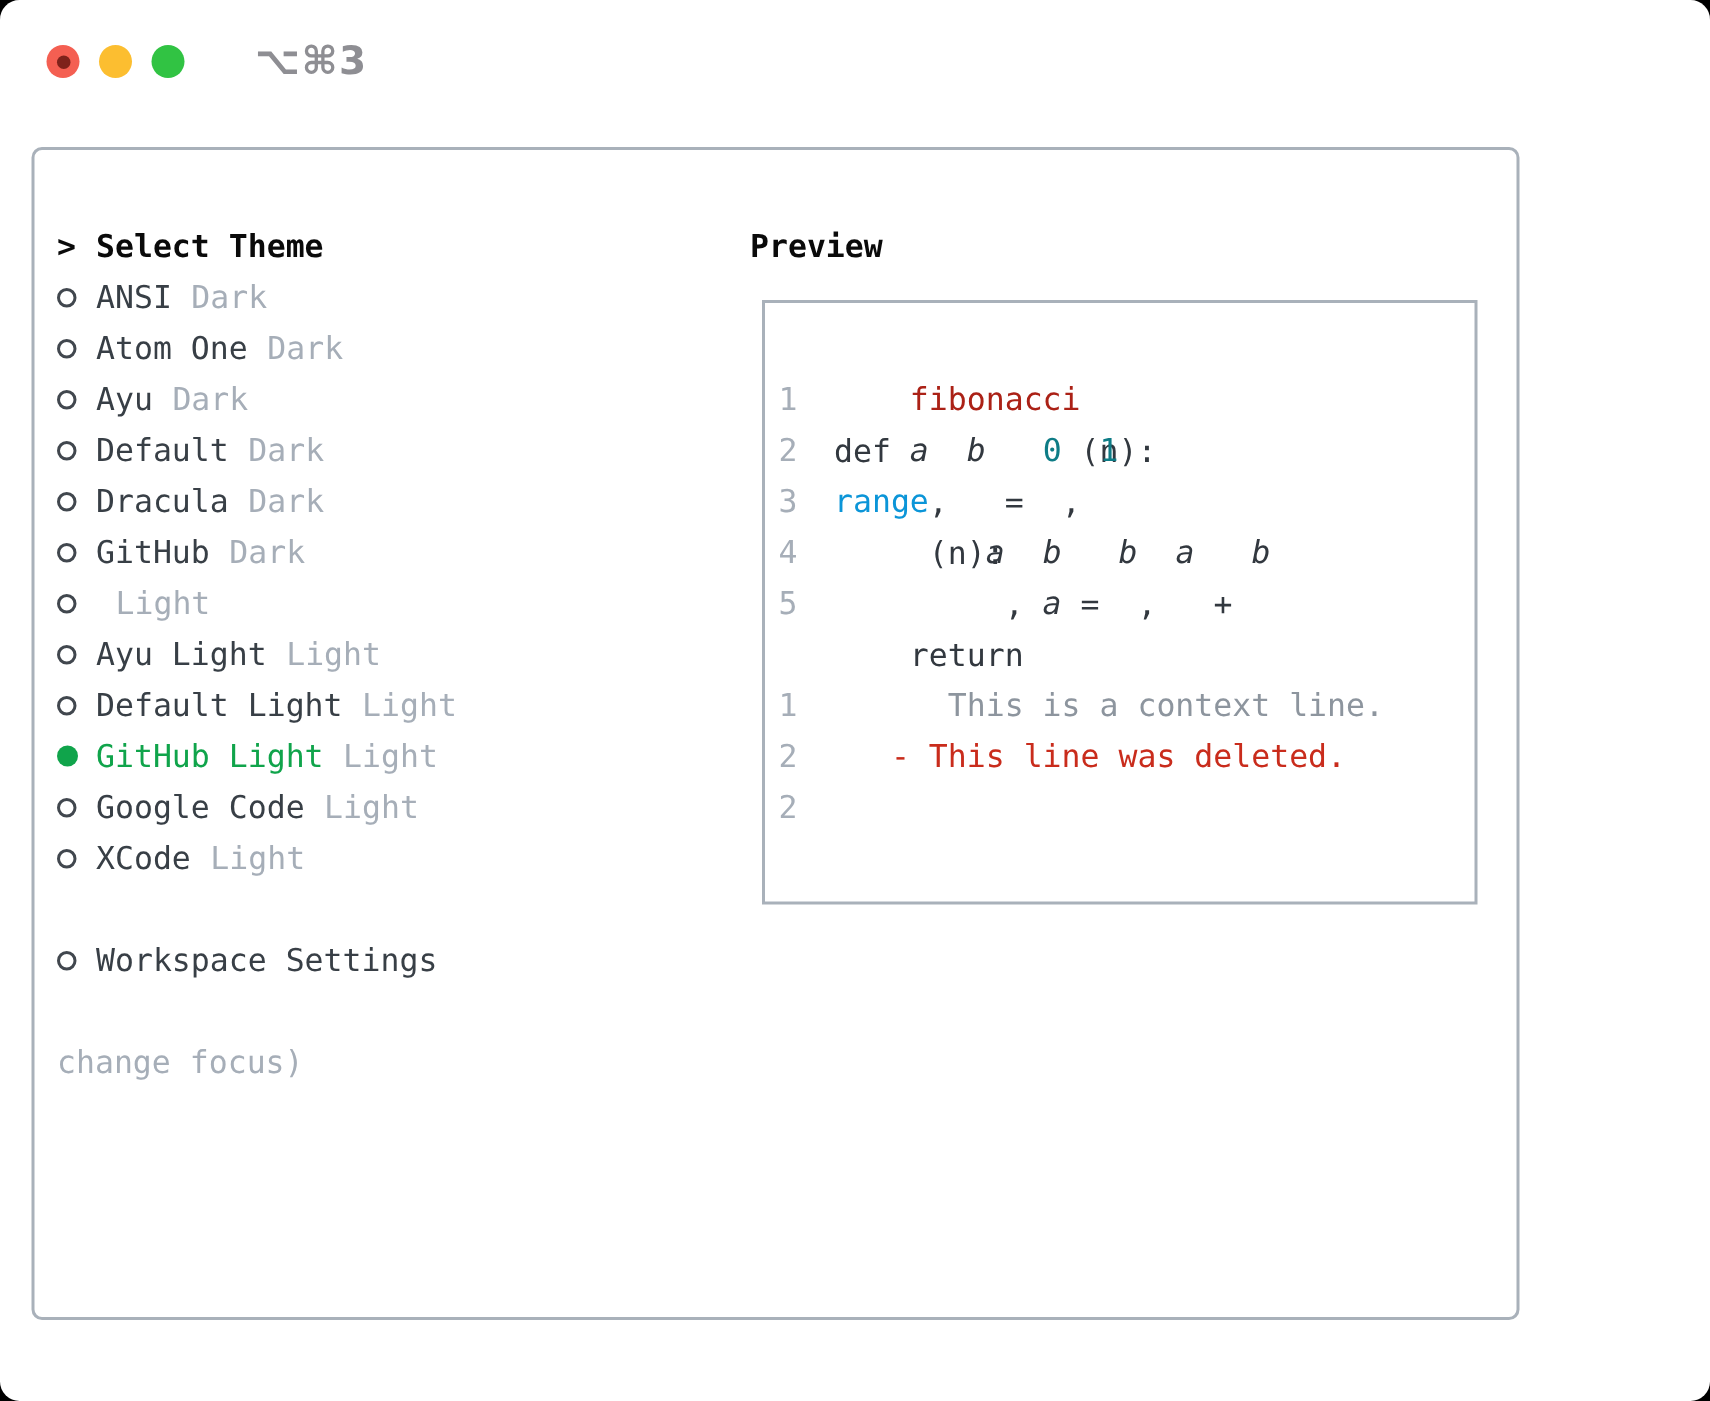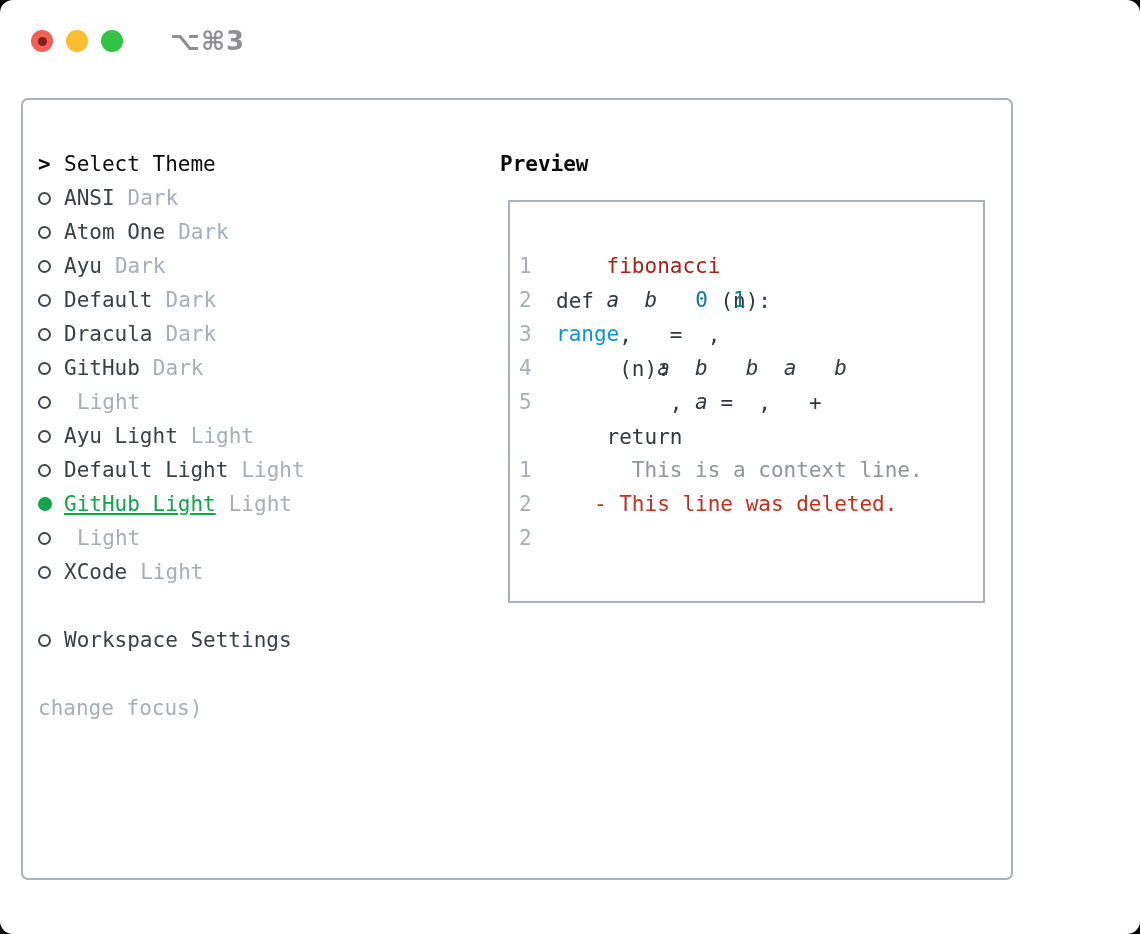--- a/index.html
+++ b/index.html
@@ -34,25 +34,25 @@
     position:absolute;left:21px;top:98px;width:992px;height:782px;box-sizing:border-box;
     border:2px solid var(--border-gray);border-radius:7px;background:var(--window-bg);
   }
   .content{display:flex;padding:47px 0 0 15px;font-size:21px;line-height:34px;color:var(--list-text);}
   .left-col{width:462px;flex:none;}
   .right-col{flex:1;min-width:0;}
   .row{display:flex;align-items:center;height:34px;white-space:pre;}
   .row.spacer{height:34px;}
   .marker{width:26px;flex:none;display:flex;align-items:center;}
   .prompt{font-weight:bold;color:var(--heading-black);}
-  .header-label{font-weight:normal;color:var(--heading-black);}
+  .header-label{font-weight:bold;color:var(--heading-black);}
   .radio{width:13px;height:13px;box-sizing:border-box;border:2px solid var(--radio-outline);border-radius:50%;}
   .radio.filled{width:14px;height:14px;border:none;background:var(--selection-green);}
   .theme-name{color:var(--list-text);}
-  .theme-name.sel{color:var(--selection-green);text-decoration:underline;}
+  .theme-name.sel{color:var(--selection-green);}
   .theme-tag{color:var(--muted-gray);margin-left:13px;}
   .apply-label{color:var(--heading-black);}
   .hint{color:var(--muted-gray);}
   .hint-line{height:34px;line-height:34px;white-space:pre;}
   
   .preview-title{font-weight:bold;color:var(--heading-black);}
   .preview-box{
     margin-left:8px;margin-top:19px;width:477px;height:403px;box-sizing:border-box;
     border:2px solid var(--border-gray);padding:47px 0 0 9px;overflow:hidden;background:var(--window-bg);
   }
@@ -95,21 +95,21 @@
               <div class="row"><span class="marker"><span class="radio"></span></span><span class="theme-name">ANSI</span><span class="theme-tag">Dark</span></div>
               <div class="row"><span class="marker"><span class="radio"></span></span><span class="theme-name">Atom One</span><span class="theme-tag">Dark</span></div>
               <div class="row"><span class="marker"><span class="radio"></span></span><span class="theme-name">Ayu</span><span class="theme-tag">Dark</span></div>
               <div class="row"><span class="marker"><span class="radio"></span></span><span class="theme-name">Default</span><span class="theme-tag">Dark</span></div>
               <div class="row"><span class="marker"><span class="radio"></span></span><span class="theme-name">Dracula</span><span class="theme-tag">Dark</span></div>
               <div class="row"><span class="marker"><span class="radio"></span></span><span class="theme-name">GitHub</span><span class="theme-tag">Dark</span></div>
               <div class="row"><span class="marker"><span class="radio"></span></span><span class="theme-tag">Light</span></div>
               <div class="row"><span class="marker"><span class="radio"></span></span><span class="theme-name">Ayu Light</span><span class="theme-tag">Light</span></div>
               <div class="row"><span class="marker"><span class="radio"></span></span><span class="theme-name">Default Light</span><span class="theme-tag">Light</span></div>
               <div class="row"><span class="marker"><span class="radio filled"></span></span><span class="theme-name sel">GitHub Light</span><span class="theme-tag">Light</span></div>
-              <div class="row"><span class="marker"><span class="radio"></span></span><span class="theme-tag">Light</span></div>
+              <div class="row"><span class="marker"><span class="radio"></span></span><span class="theme-name">Google Code</span><span class="theme-tag">Light</span></div>
               <div class="row"><span class="marker"><span class="radio"></span></span><span class="theme-name">XCode</span><span class="theme-tag">Light</span></div>
             </div>
 
           <div class="row spacer"></div>
 
 
           <div id="applyRows">
               <div class="row"><span class="marker"><span class="radio"></span></span><span class="theme-name">Workspace Settings</span></div>
             </div>
 

